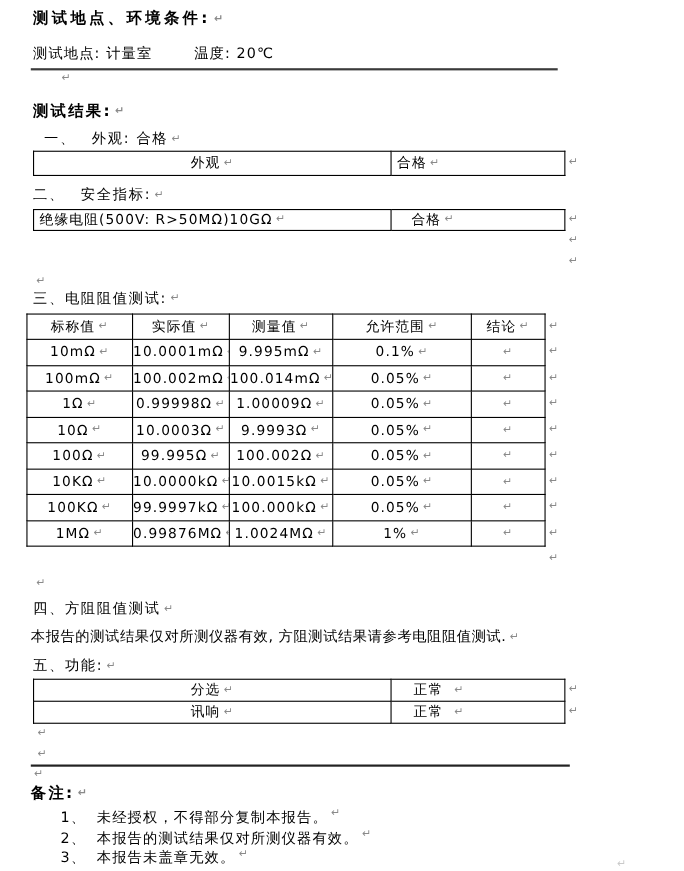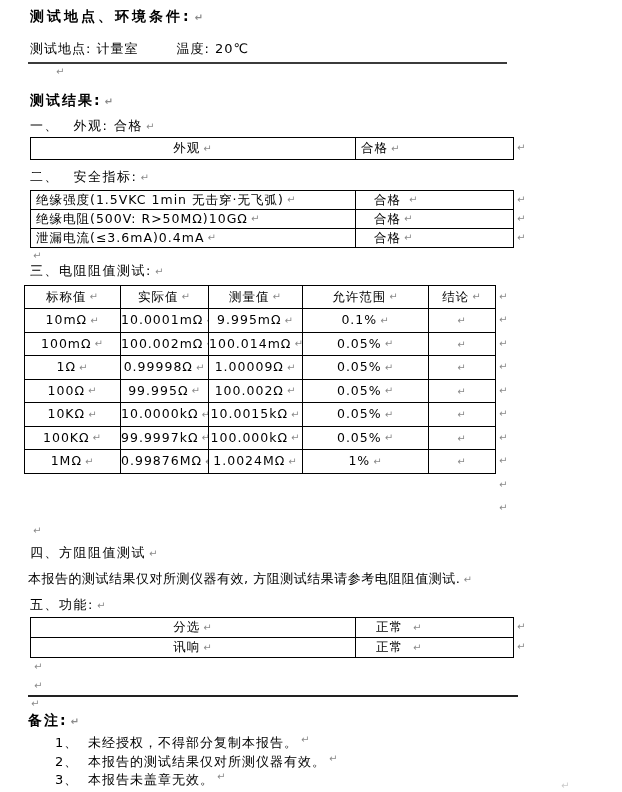--- a/index.html
+++ b/index.html
@@ -45,21 +45,21 @@
   </span>
 </div>
 
 <div class="abs rule" style="left:28px;top:62px;width:479px;"></div>
 <span class="abs pilcrow" style="left:53px;top:66px;">↵</span>
 
 <div class="abs h1" style="left:30px;top:92px;letter-spacing:2px;">
   <span>测试结果:</span><span class="pilcrow">↵</span>
 </div>
 
-<div class="abs line" style="left:30px;top:117px;">
+<div class="abs line" style="left:40px;top:117px;">
   <span>一、　外观: 合格</span><span class="pilcrow">↵</span>
 </div>
 
 <table class="abs" style="left:30px;top:137px;width:483px;">
   <colgroup>
       <col style="width:325px">
       <col style="width:158px">
     </colgroup>
   <tbody>
       <tr style="height:22px;">
@@ -75,30 +75,22 @@
 <div class="abs line" style="left:30px;top:168px;">
   <span>二、　安全指标:</span><span class="pilcrow">↵</span>
 </div>
 
 <table class="abs" style="left:30px;top:190px;width:483px;">
   <colgroup>
       <col style="width:325px">
       <col style="width:158px">
     </colgroup>
   <tbody>
-      <tr style="height:19px;">
-    <td class="pl5"><span>绝缘强度(1.5VKC 1min 无击穿·无飞弧)</span><span class="pilcrow">↵</span></td>
-    <td class="pl18"><span>合格</span><span class="pilcrow" style="margin-left:8px;">↵</span></td>
-  </tr>
   <tr style="height:19px;">
     <td class="pl5"><span>绝缘电阻(500V: R&gt;50MΩ)10GΩ</span><span class="pilcrow">↵</span></td>
-    <td class="pl18"><span>合格</span><span class="pilcrow">↵</span></td>
-  </tr>
-  <tr style="height:19px;">
-    <td class="pl5"><span>泄漏电流(≤3.6mA)0.4mA</span><span class="pilcrow">↵</span></td>
     <td class="pl18"><span>合格</span><span class="pilcrow">↵</span></td>
   </tr>
 </tbody>
   </table>
 <div class="rowmarks" style="left:517px;top:190px;">
   <span class="pilcrow" style="height:19px;line-height:19px;">↵</span>
   <span class="pilcrow" style="height:19px;line-height:19px;">↵</span>
   <span class="pilcrow" style="height:19px;line-height:19px;">↵</span>
 </div>
 
@@ -139,20 +131,27 @@
     <td class="tc"><span class="pilcrow" style="margin-left:0;">↵</span></td>
   </tr>
   <tr style="height:23.5px;">
     <td class="tc"><span>1Ω</span><span class="pilcrow">↵</span></td>
     <td class="tc"><span>0.99998Ω</span><span class="pilcrow">↵</span></td>
     <td class="tc"><span>1.00009Ω</span><span class="pilcrow">↵</span></td>
     <td class="tc"><span>0.05%</span><span class="pilcrow">↵</span></td>
     <td class="tc"><span class="pilcrow" style="margin-left:0;">↵</span></td>
   </tr>
   <tr style="height:23.5px;">
+    <td class="tc"><span>10Ω</span><span class="pilcrow">↵</span></td>
+    <td class="tc"><span>10.0003Ω</span><span class="pilcrow">↵</span></td>
+    <td class="tc"><span>9.9993Ω</span><span class="pilcrow">↵</span></td>
+    <td class="tc"><span>0.05%</span><span class="pilcrow">↵</span></td>
+    <td class="tc"><span class="pilcrow" style="margin-left:0;">↵</span></td>
+  </tr>
+  <tr style="height:23.5px;">
     <td class="tc"><span>100Ω</span><span class="pilcrow">↵</span></td>
     <td class="tc"><span>99.995Ω</span><span class="pilcrow">↵</span></td>
     <td class="tc"><span>100.002Ω</span><span class="pilcrow">↵</span></td>
     <td class="tc"><span>0.05%</span><span class="pilcrow">↵</span></td>
     <td class="tc"><span class="pilcrow" style="margin-left:0;">↵</span></td>
   </tr>
   <tr style="height:23.5px;">
     <td class="tc"><span>10KΩ</span><span class="pilcrow">↵</span></td>
     <td class="tc"><span>10.0000kΩ</span><span class="pilcrow">↵</span></td>
     <td class="tc"><span>10.0015kΩ</span><span class="pilcrow">↵</span></td>

